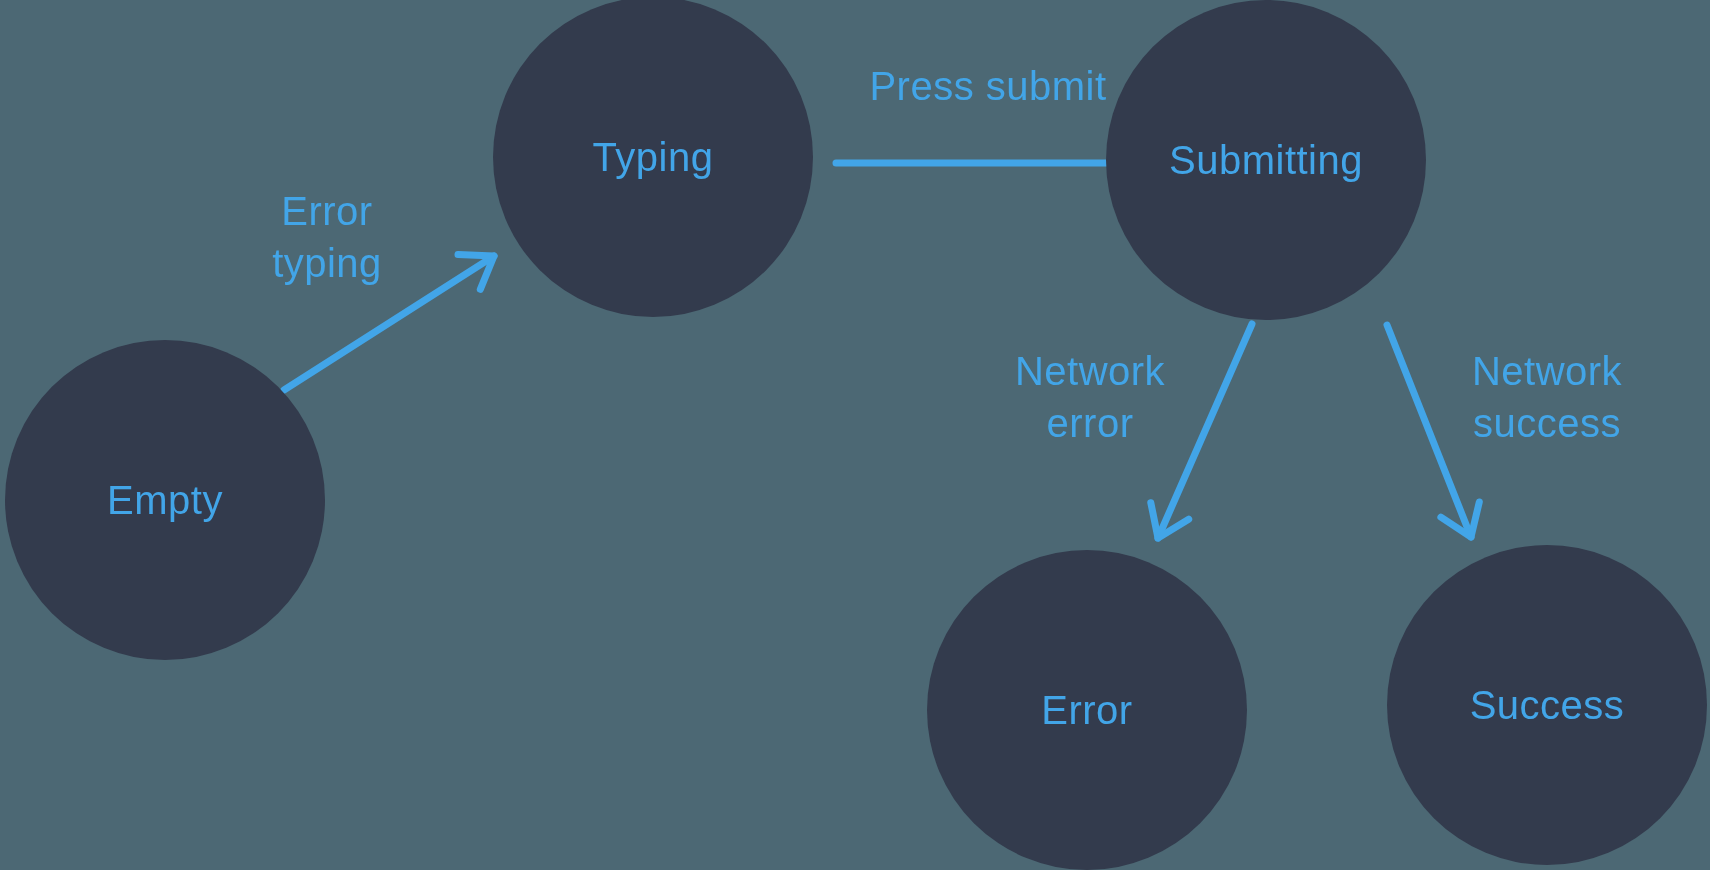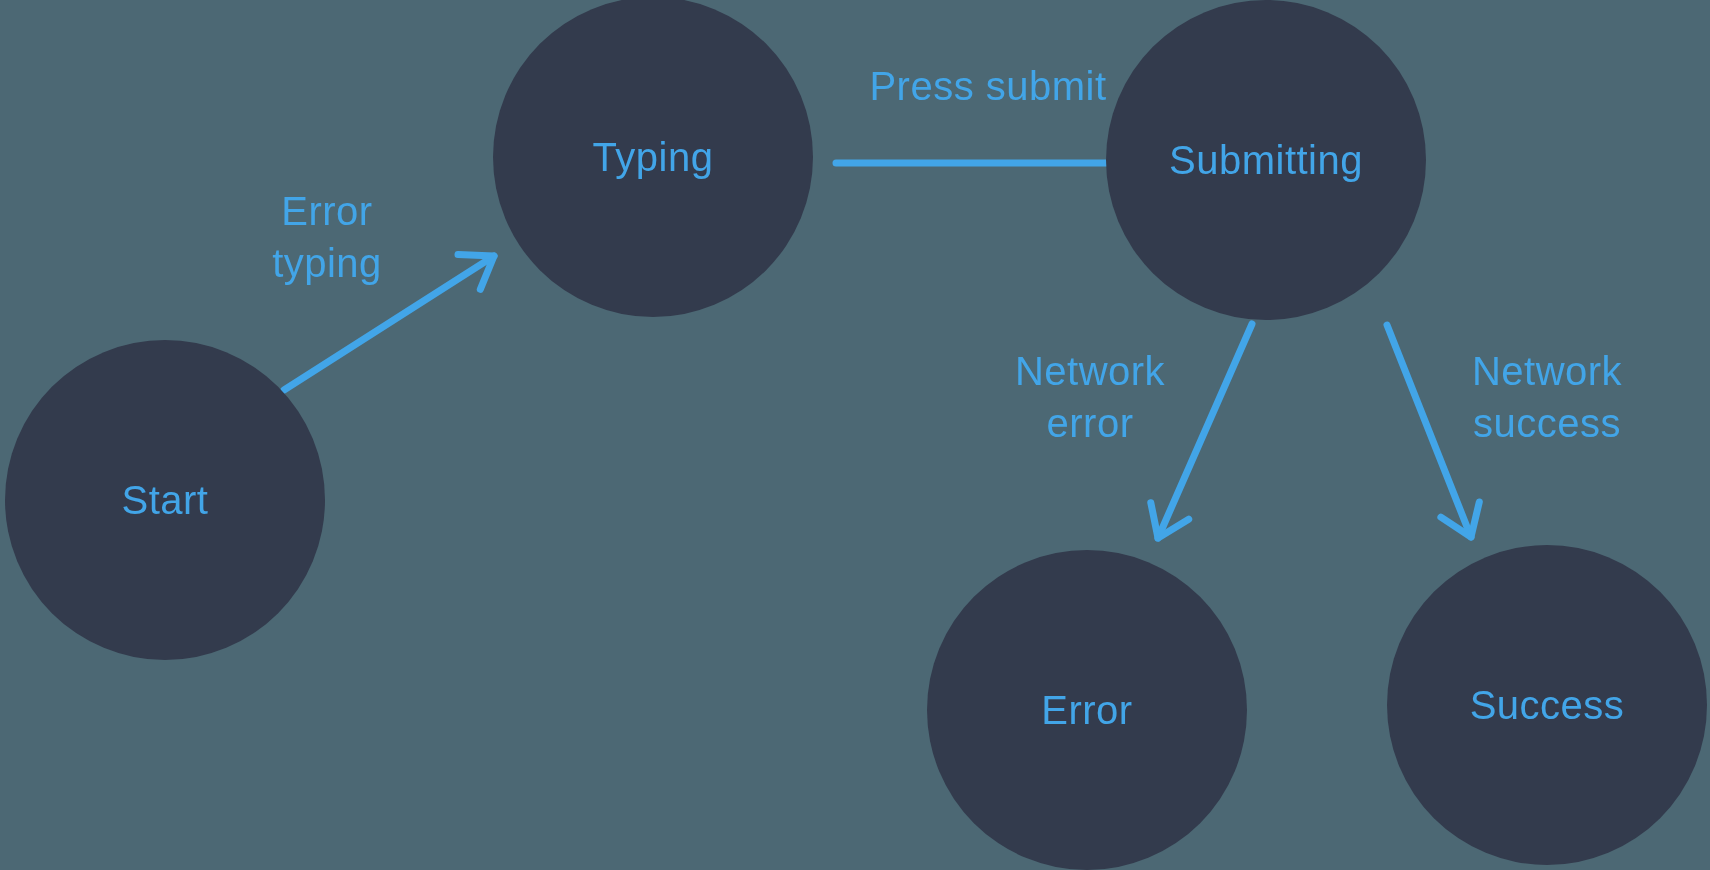--- a/index.html
+++ b/index.html
@@ -86,21 +86,21 @@
       <line x1="1252" y1="324" x2="1158" y2="538"></line>
       <polyline points="1150.8,502.7 1158,538 1188.7,519.2"></polyline>
     </g>
     <g>
       <line x1="1387" y1="325" x2="1471" y2="537"></line>
       <polyline points="1440.9,517.2 1471,537 1479.3,502"></polyline>
     </g>
   </svg>
 
   <div class="node" style="left:5px; top:340px;">
-    <span class="node-label">Start</span>
+    <span class="node-label">Empty</span>
   </div>
 
   <div class="node" style="left:493px; top:-3px;">
     <span class="node-label">Typing</span>
   </div>
 
   <div class="node" style="left:1106px; top:0px;">
     <span class="node-label">Submitting</span>
   </div>
 

